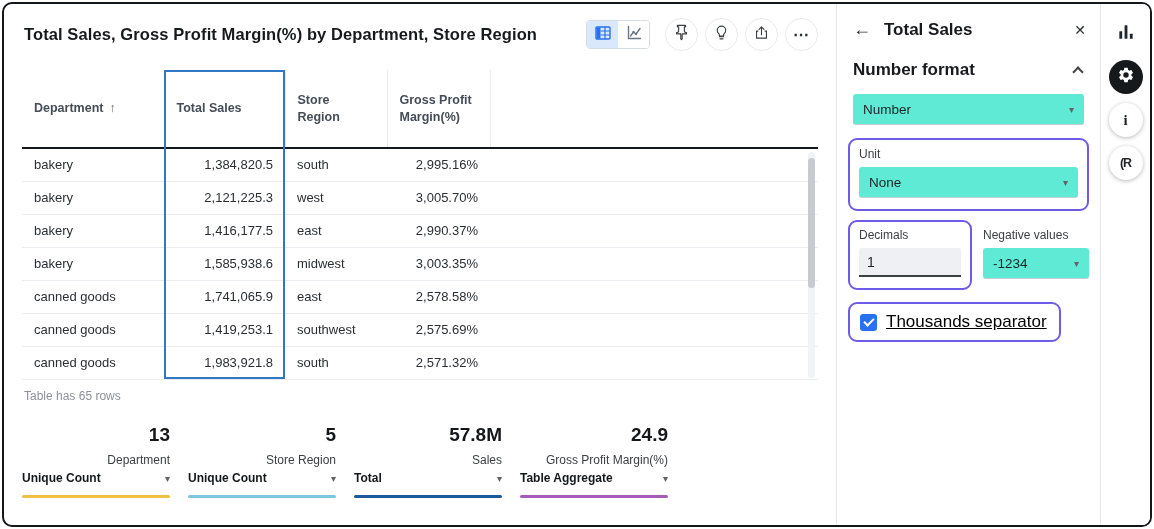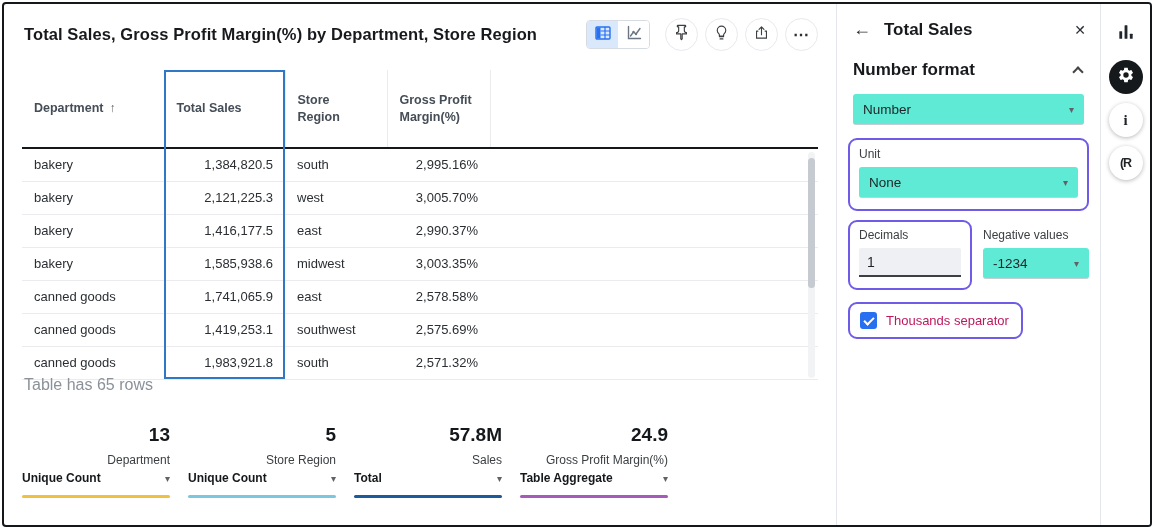--- a/index.html
+++ b/index.html
@@ -1,19 +1,19 @@
 <!DOCTYPE html>
 <html><head>
 <meta charset="utf-8">
 <style>
   * { box-sizing: border-box; margin: 0; padding: 0; }
   html, body { width: 1154px; height: 529px; }
   body { font-family: "Liberation Sans", sans-serif; background: #fff; position: relative; }
 
-  .frame { position: absolute; inset: 2px; border: 2px solid #15181b; border-radius: 4px; background: #fff; overflow: hidden; }
+  .frame { position: absolute; inset: 2px; border: 2px solid #15181b; border-radius: 10px; background: #fff; overflow: hidden; }
 
   
   .main { position: absolute; left: 0; top: 0; width: 832px; height: 100%; }
   .main-header { display: flex; align-items: center; padding: 14px 18px 0 20px; }
   .page-title { font-size: 16.5px; font-weight: 700; color: #17191c; letter-spacing: .1px; }
   .toolbar { margin-left: auto; display: flex; align-items: center; gap: 7px; }
   .seg { display: flex; border: 1px solid #d7dce3; border-radius: 4px; overflow: hidden; margin-right: 8px; }
   .seg-btn { width: 31px; height: 27px; display: flex; align-items: center; justify-content: center; background: #fff; cursor: pointer; }
   .seg-btn.selected { background: #d9e8fb; }
   .icon-btn { width: 33px; height: 33px; border-radius: 50%; border: 1px solid #e7e9ed; background: #fff; display: flex; align-items: center; justify-content: center; color: #3c4043; cursor: pointer; }
@@ -23,21 +23,21 @@
   .table-wrap { position: absolute; left: 18px; top: 66px; width: 796px; }
   table { border-collapse: collapse; table-layout: fixed; width: 100%; }
   th { height: 78px; vertical-align: middle; text-align: left; font-size: 12.5px; font-weight: 700; color: #454d57; padding: 8px 12px; border-right: 1px solid #e9ebee; border-bottom: 2px solid #15181b; line-height: 1.35; }
   th.filler { border-right: none; }
   td { height: 33px; font-size: 13px; color: #2b2f33; padding: 0 12px; border-bottom: 1px solid #e9ebee; white-space: nowrap; overflow: hidden; }
   td.num { text-align: right; }
   .sort-arrow { font-size: 12px; color: #5f6368; margin-left: 6px; font-weight: 400; }
   .col-highlight { position: absolute; left: 142px; top: 0; width: 121px; height: 309px; border: 2px solid #3077c6; pointer-events: none; }
   .vscroll { position: absolute; left: 786px; top: 82px; width: 7px; height: 226px; background: #f1f3f5; border-radius: 4px; }
   .vscroll-thumb { position: absolute; left: 0; top: 6px; width: 7px; height: 130px; background: #c6cbd1; border-radius: 4px; }
-  .table-note { position: absolute; left: 20px; top: 372px; font-size: 16px; color: #8b9199; }
+  .table-note { position: absolute; left: 20px; top: 385px; font-size: 12px; color: #8b9199; }
 
   
   .kpis { position: absolute; left: 18px; top: 420px; display: flex; gap: 18px; }
   .kpi { width: 148px; text-align: right; }
   .kpi-value { font-size: 19px; font-weight: 700; color: #15181b; }
   .kpi-label { font-size: 12px; color: #3c4043; margin-top: 7px; }
   .kpi-agg { display: flex; align-items: center; justify-content: space-between; font-size: 12px; font-weight: 700; color: #15181b; margin-top: 4px; cursor: pointer; }
   .kpi-caret { font-size: 10px; color: #5f6368; font-weight: 400; }
   .kpi-line { height: 3px; margin-top: 10px; border-radius: 2px; }
 
@@ -55,21 +55,21 @@
   .dd-caret { margin-left: auto; font-size: 10px; color: #5f6368; }
   .category-field { margin: 12px 16px 0; }
   .hl-box { border: 2px solid #6e5be8; border-radius: 9px; margin: 13px 11px 0; padding: 7px 9px 11px; }
   .dual-row { display: flex; margin: 9px 11px 0; gap: 11px; align-items: flex-start; }
   .decimals-box { border: 2px solid #6e5be8; border-radius: 9px; padding: 6px 9px 11px; width: 124px; }
   .text-input { height: 29px; width: 100%; background: #eef0f4; border: none; border-bottom: 2px solid #3c4043; font-size: 14px; padding: 0 8px; color: #1f2326; font-family: "Liberation Sans", sans-serif; border-radius: 2px 2px 0 0; }
   .neg-field { flex: 1; padding-top: 8px; }
   .check-row { border: 2px solid #6e5be8; border-radius: 9px; margin: 12px 11px 0; padding: 8px 12px 8px 10px; display: inline-flex; align-items: center; gap: 9px; margin-left: 11px; }
   .checkbox { width: 17px; height: 17px; border-radius: 3px; background: #2770ef; position: relative; flex: 0 0 auto; cursor: pointer; }
   .checkbox::after { content: ""; position: absolute; left: 5.5px; top: 2.5px; width: 4px; height: 8px; border: solid #fff; border-width: 0 2px 2px 0; transform: rotate(45deg); }
-  .check-label { font-size: 13px; color: #be185d; }
+  .check-label { font-size: 17px; color: #000000; text-decoration: underline; }
 
   
   .rtb { position: absolute; left: 1096px; top: 0; width: 50px; height: 100%; border-left: 1px solid #e3e6ea; display: flex; flex-direction: column; align-items: center; padding-top: 13px; gap: 9px; background: #fff; }
   .rtb-btn { width: 34px; height: 34px; border-radius: 50%; display: flex; align-items: center; justify-content: center; background: #fff; cursor: pointer; }
   .rtb-btn.selected { background: #16191c; }
   .rtb-btn.raised { box-shadow: 0 1px 4px rgba(0,0,0,.28); }
   .info-glyph { font-size: 15px; font-weight: 700; color: #1f2326; font-family: "Liberation Serif", serif; }
   .r-glyph { font-size: 12.5px; font-weight: 700; color: #1f2326; letter-spacing: -1px; }
 </style>
 </head>

